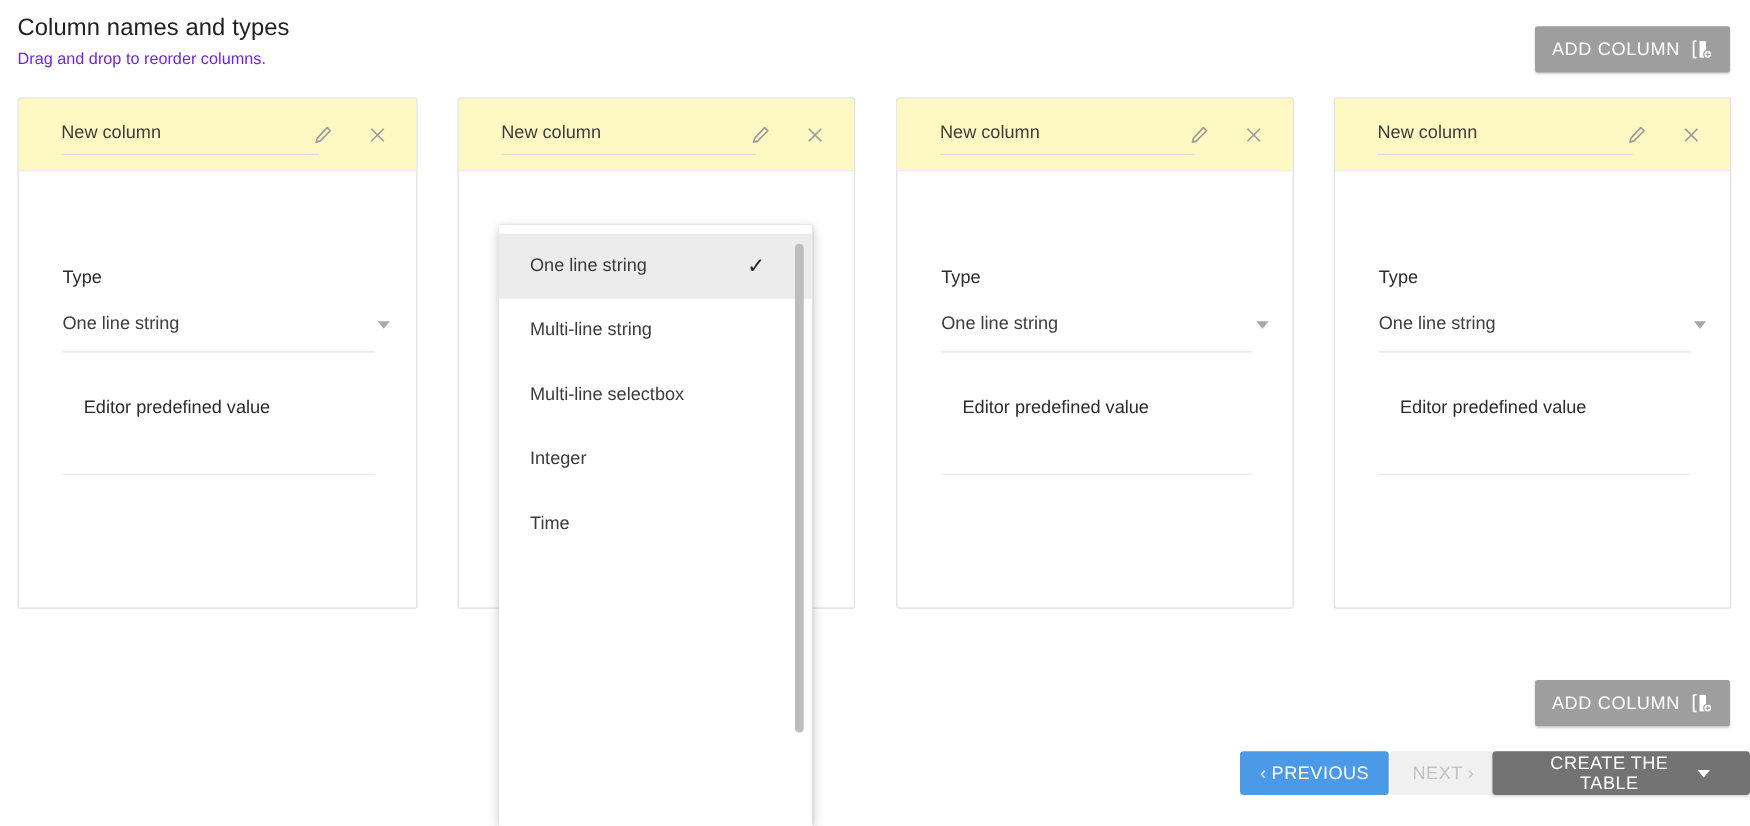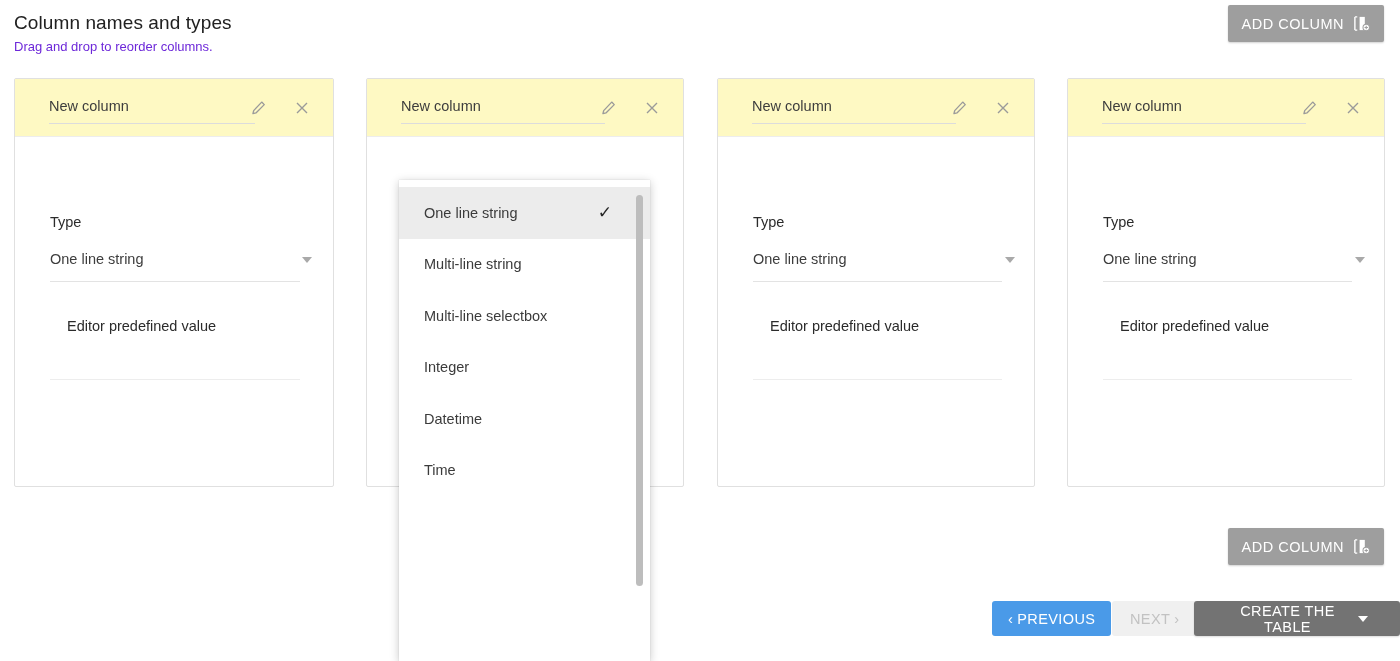--- a/index.html
+++ b/index.html
@@ -31,20 +31,21 @@
     border: none;
     border-radius: 2px;
     font-family: "Liberation Sans", sans-serif;
     font-size: 14.5px;
     letter-spacing: .5px;
     padding: 0 14px;
     height: 37px;
     display: flex; align-items: center; gap: 9px;
     cursor: pointer;
     box-shadow: 0 1px 2px rgba(0,0,0,.18);
+    margin-top: 16px;
   }
   .add-column-btn.top   { right: 16px; top: 5px; }
   .add-column-btn.bottom{ right: 16px; top: 528px; }
   .col-icon { display:inline-flex; align-items:center; }
 
   
   .card {
     position: absolute;
     top: 78px;
     height: 409px;
@@ -315,23 +316,20 @@
       <div class="dd-item">
         <span>Multi-line string</span>
       </div>
       <div class="dd-item">
         <span>Multi-line selectbox</span>
       </div>
       <div class="dd-item">
         <span>Integer</span>
       </div>
       <div class="dd-item">
-        <span>Datetime</span>
-      </div>
-      <div class="dd-item">
         <span>Time</span>
       </div>
     </div>
     <div class="dd-scroll-track"></div>
     <div class="dd-scroll-thumb"></div>
   </div>
 
   <button class="add-column-btn bottom">
     <span>ADD COLUMN</span>
     <span class="col-icon">

